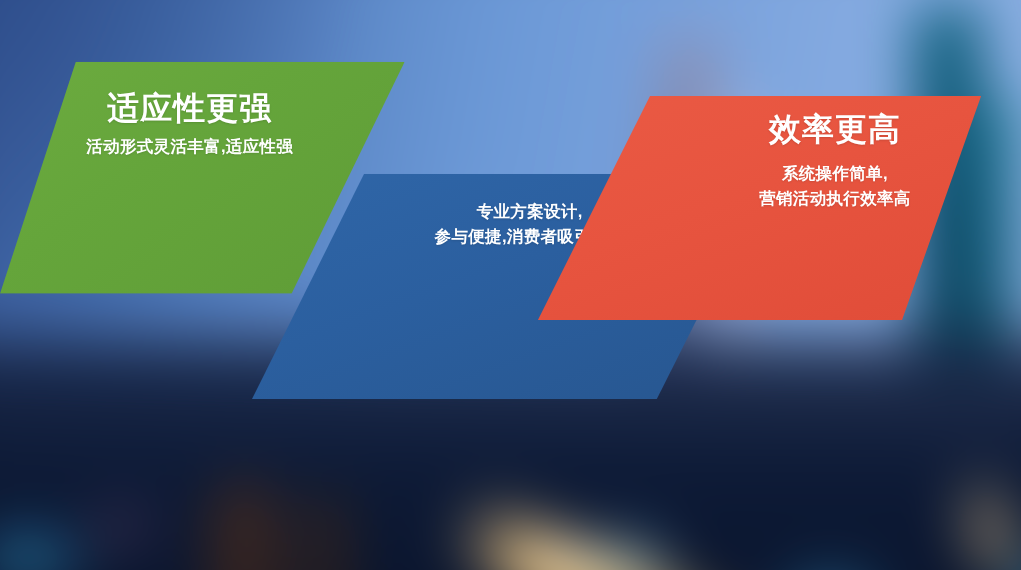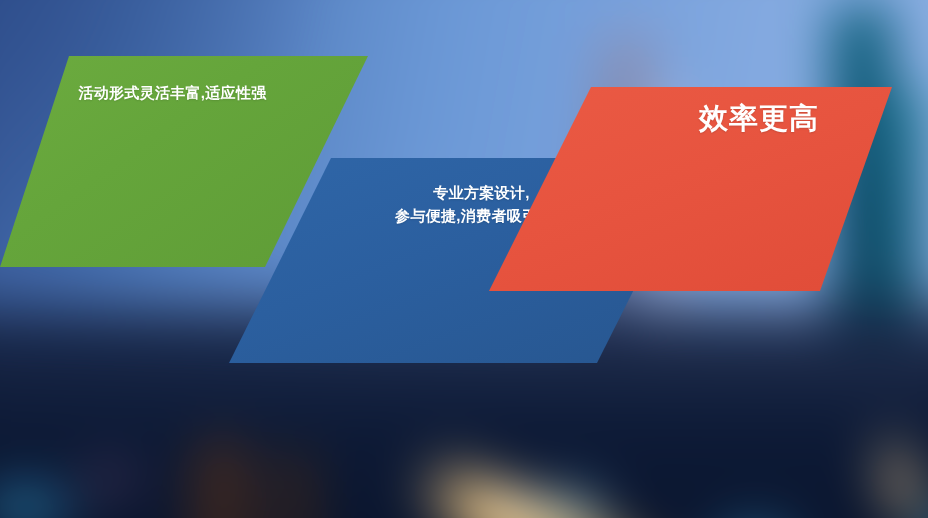--- a/index.html
+++ b/index.html
@@ -160,32 +160,35 @@
       <div class="streak s-gold-1"></div>
       <div class="streak s-gold-2"></div>
       <div class="streak s-gold-3"></div>
 
     </div>
   </div>
 
   <div class="panel" id="panel-green">
     <div class="panel-shape"></div>
     <div class="panel-text">
+      <p class="panel-title">适应性更强</p>
       <p class="panel-sub">活动形式灵活丰富,适应性强</p>
     </div>
   </div>
 
   <div class="panel" id="panel-blue">
     <div class="panel-shape"></div>
     <div class="panel-text">
       <p class="panel-sub">专业方案设计,</p>
       <p class="panel-sub">参与便捷,消费者吸引力高</p>
     </div>
   </div>
 
   <div class="panel" id="panel-red">
     <div class="panel-shape"></div>
     <div class="panel-text">
       <p class="panel-title">效率更高</p>
+      <p class="panel-sub">系统操作简单,</p>
+      <p class="panel-sub">营销活动执行效率高</p>
     </div>
   </div>
 
 </div>
 
 </body></html>

